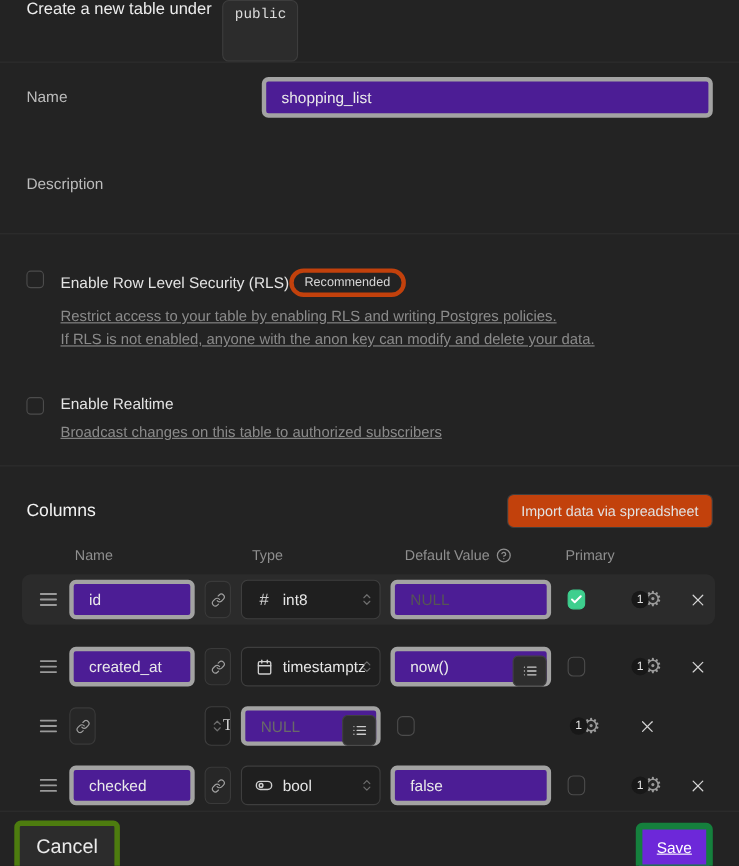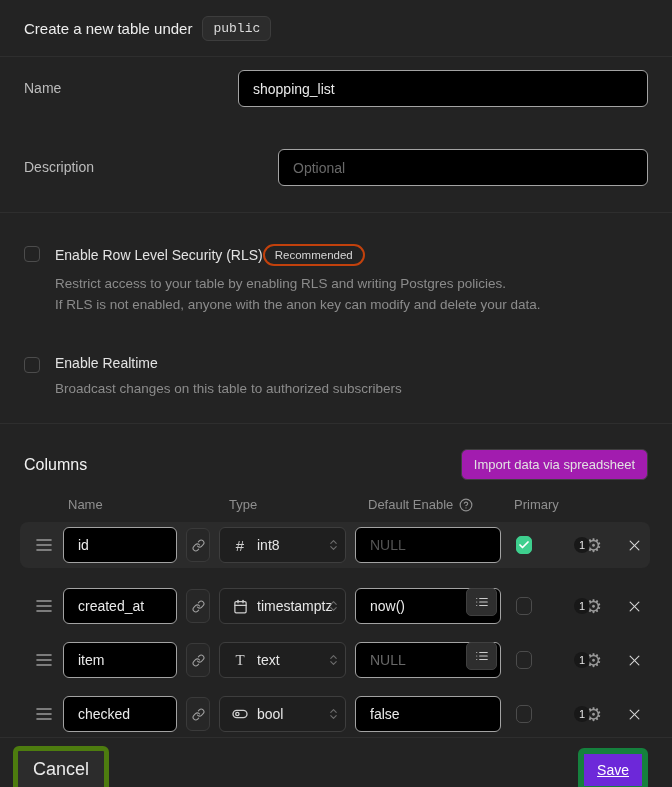--- a/index.html
+++ b/index.html
@@ -7,37 +7,37 @@
   body {
     background:#232323;
     font-family:"Liberation Sans", sans-serif;
     color:#ededed;
     overflow:hidden;
   }
   .dialog { width:672px; height:787px; display:flex; flex-direction:column; }
 
   
   .dlg-header {
-    height:57px; flex:0 0 57px; display:flex; align-items:center;
+    height:57px; flex:0 0 57px; display:flex; 
     padding:0 24px; border-bottom:1px solid #2e2e2e;
   }
   .dlg-title { font-size:15px; color:#ededed; }
   .code-badge {
     margin-left:10px; font-family:"Liberation Mono","DejaVu Sans Mono",monospace;
     font-size:13px; background:#2c2c2c; border:1px solid #3d3d3d;
     border-radius:6px; padding:4px 10px; color:#dcdcdc;
   }
 
   
   .section-form { flex:0 0 156px; padding:13px 24px 0; border-bottom:1px solid #2e2e2e; }
   .form-row { display:flex; align-items:flex-start; }
   .form-row + .form-row { margin-top:42px;gap:40px; }
   .form-label { width:214px; padding-top:10px; font-size:14px; color:#bcbcbc; }
   .txt-input {
-    flex:1; height:37px; background:#000000; border:1px solid #a3a3a3;
+    flex:1; height:37px; background:#4c1d95; border:4px solid #a3a3a3;
     border-radius:6px; padding:0 14px; color:#eaeaea; font-size:14px;
     font-family:"Liberation Sans",sans-serif; outline:none; width:100%;
   }
   .txt-input::placeholder { color:#696969; }
 
   
   .section-toggles { flex:0 0 211px; padding:31px 24px 0; border-bottom:1px solid #2e2e2e; }
   .toggle-block { display:flex; }
   .toggle-block + .toggle-block { margin-top:40px;text-align:center; }
   .checkbox {
@@ -45,31 +45,31 @@
     border-radius:4px; background:transparent; margin-top:2px; cursor:pointer;
     display:inline-flex; align-items:center; justify-content:center;
   }
   .checkbox svg { display:none; }
   .checkbox.checked { background:#3ecf8e; border-color:#3ecf8e; }
   .checkbox.checked svg { display:block; }
   .toggle-content { margin-left:15px; }
   .toggle-title-row { display:flex; align-items:center; }
   .toggle-title { font-size:14px; color:#e3e3e3; }
   .pill-badge {
-    border:2px solid #c2410c; border-radius:999px; padding:3px 10px;
+    border:4px solid #c2410c; border-radius:999px; padding:3px 10px;
     font-size:11.5px; color:#d6d6d6; white-space:nowrap;
   }
-  .toggle-desc { margin-top:7px; font-size:13.5px; color:#8b8b8b; line-height:21px; }
+  .toggle-desc { margin-top:7px; font-size:13.5px; color:#8b8b8b; line-height:21px;text-decoration:underline; }
 
   
   .section-columns { flex:1 1 auto; padding-top:25px; }
   .columns-header { display:flex; justify-content:space-between; align-items:center; padding:0 24px; }
   .columns-title { font-size:16px; color:#f2f2f2; font-weight:400; }
   .import-btn {
-    background:#a21caf; border:1px solid #3f3f3f; border-radius:6px;
+    background:#c2410c; border:1px solid #3f3f3f; border-radius:6px;
     padding:7px 12px; font-size:13px; color:#e2e2e2; cursor:pointer;
     font-family:"Liberation Sans",sans-serif;
   }
 
   .col-grid {
     display:grid;
     grid-template-columns:20px 114px 24px 127px 146px 44px 50px 24px;
     column-gap:9px; align-items:center;
     margin:0 22px 0 20px; padding:5px 4px 5px 14px;
   }
@@ -90,21 +90,21 @@
   }
   .type-select {
     height:36px; background:#1f1f1f; border:1px solid #3e3e3e; border-radius:6px;
     display:flex; align-items:center; padding:0 6px 0 11px; cursor:pointer; position:relative; overflow:hidden;
   }
   .type-icon { width:18px; flex:0 0 18px; display:flex; align-items:center; justify-content:center; color:#cfcfcf; font-size:14px; }
   .type-icon.glyph { font-family:"Liberation Serif","DejaVu Serif",serif; font-size:15px; }
   .type-icon.hash-glyph { font-family:"Liberation Sans",sans-serif; }
   .type-label { margin-left:8px; font-size:14px; color:#e6e6e6; white-space:nowrap; }
   .chevrons { position:absolute; right:5px; top:50%; transform:translateY(-50%); color:#6d6d6d; display:flex; }
-  .default-wrap { position:relative; display:flex; align-items:flex-start; }
+  .default-wrap { position:relative; display:flex; align-items:flex-end; }
   .default-wrap .cell-input { padding-right:50px; }
   .default-wrap .cell-input.no-picker { padding-right:14px; }
   .cell-input.dimmed { color:#8a8a8a; }
   .cell-input.dimmed::placeholder { color:#555555; }
   .picker-btn {
     position:absolute; right:4px; width:31px; height:28px; background:#2e2e2e;
     border:1px solid #404040; border-radius:5px; display:flex; align-items:center;
     justify-content:center; cursor:pointer;
   }
   .primary-cell { display:flex; align-items:center; }
@@ -146,21 +146,20 @@
     <span class="code-badge">public</span>
   </div>
 
   <div class="section-form">
     <div class="form-row">
       <label class="form-label">Name</label>
       <input class="txt-input" type="text" value="shopping_list" style="">
     </div>
     <div class="form-row">
       <label class="form-label">Description</label>
-      <input class="txt-input" type="text" placeholder="Optional" style="">
     </div>
   </div>
 
   <div class="section-toggles">
     <div class="toggle-block">
       <span class="checkbox">
         
       </span>
       <div class="toggle-content">
         <div class="toggle-title-row">
@@ -192,21 +191,21 @@
       <h2 class="columns-title">Columns</h2>
       <button class="import-btn">Import data via spreadsheet</button>
     </div>
 
     <div class="col-grid head-row">
       <span></span>
       <span class="hdr h-name">Name</span>
       <span></span>
       <span class="hdr h-type">Type</span>
       <span class="hdr h-default">
-        <span>Default Enable</span>
+        <span>Default Value</span>
         <svg width="14" height="14" viewBox="0 0 24 24" fill="none" stroke="#8f8f8f" stroke-width="2" stroke-linecap="round" stroke-linejoin="round">
             <circle cx="12" cy="12" r="10"></circle>
             <path d="M9.09 9a3 3 0 0 1 5.83 1c0 2-3 3-3 3"></path>
             <path d="M12 17h.01"></path>
           </svg>
       </span>
       <span class="hdr h-primary">Primary</span>
       <span></span>
         <span></span>
     </div>
@@ -321,21 +320,20 @@
     </div>
 
     <div class="col-grid col-row">
       <span class="drag-handle">
         <svg width="16" height="12" viewBox="0 0 16 12" stroke="#9a9a9a" stroke-width="1.6" stroke-linecap="round">
             <line x1="1" y1="1" x2="15" y2="1"></line>
             <line x1="1" y1="6" x2="15" y2="6"></line>
             <line x1="1" y1="11" x2="15" y2="11"></line>
           </svg>
       </span>
-      <input class="txt-input cell-input" type="text" value="item" style="">
       <button class="link-btn">
         <svg width="13" height="13" viewBox="0 0 24 24" fill="none" stroke="#9f9f9f" stroke-width="2" stroke-linecap="round" stroke-linejoin="round">
             <path d="M10 13a5 5 0 0 0 7.54.54l3-3a5 5 0 0 0-7.07-7.07l-1.72 1.71"></path>
             <path d="M14 11a5 5 0 0 0-7.54-.54l-3 3a5 5 0 0 0 7.07 7.07l1.71-1.71"></path>
           </svg>
       </button>
       <div class="type-select">
         <span class="type-icon glyph">T</span>
         <span class="type-label">text</span>
         <span class="chevrons">

